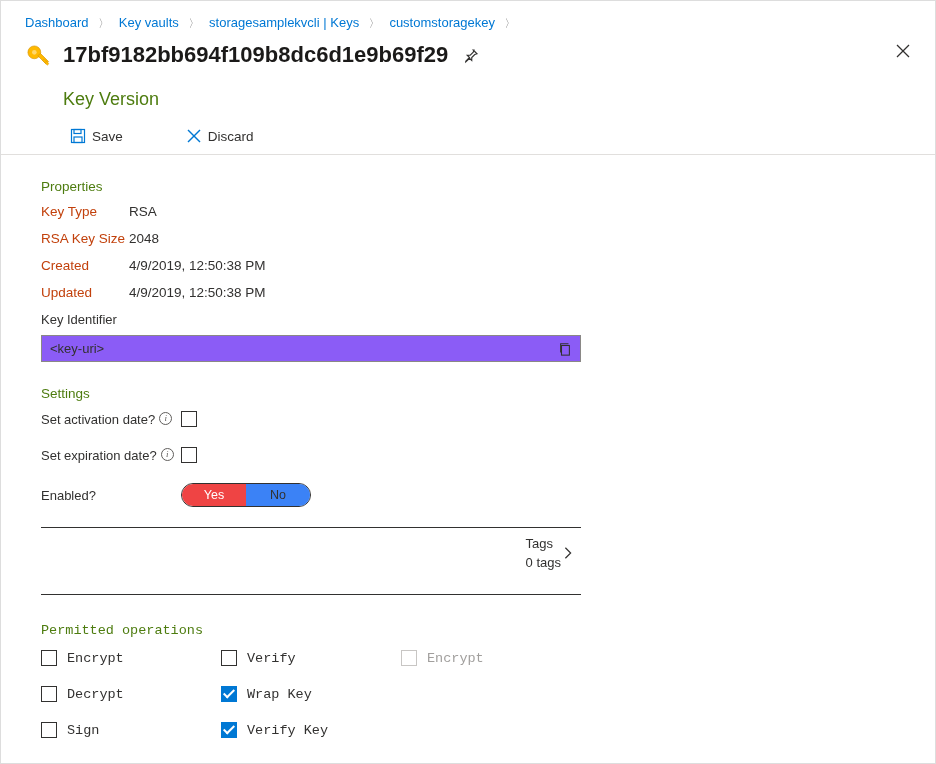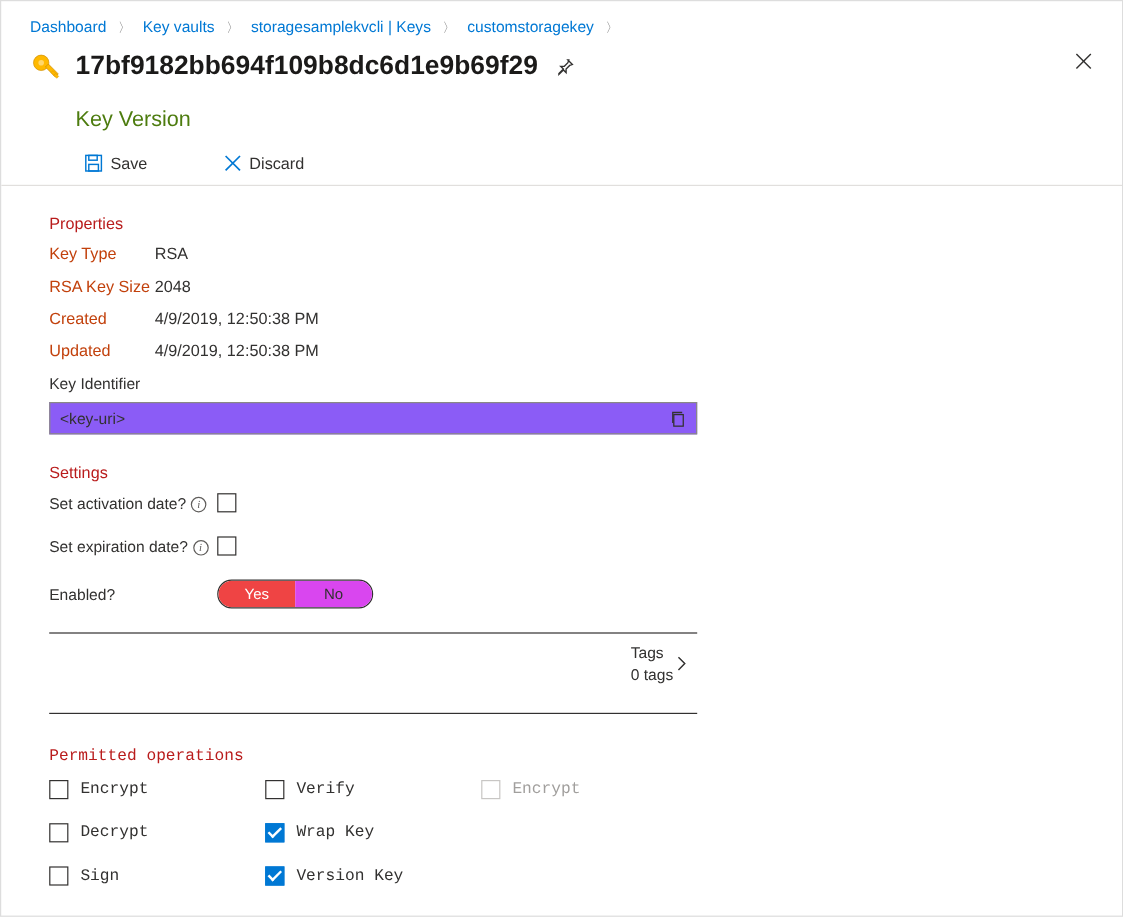--- a/index.html
+++ b/index.html
@@ -77,21 +77,21 @@
       cursor: pointer;
       font-size: 13.5px;
       padding-left: 45px;
     }
     .toolbar svg { flex-shrink: 0; }
     .content {
       padding: 24px 24px 0 40px;
     }
     .section-title {
       font-size: 13.5px;
-      color: #b91c1c;
+      color: #4d7c0f;
       margin-bottom: 10px;
     }
     .prop-row {
       display: flex;
       margin-bottom: 12px;
       font-size: 13.5px;
     }
     .prop-row .plabel { width: 88px; color: #c2410c; }
     .prop-row .pvalue { color: #323130; }
     .key-id-label { margin-top: 10px; margin-bottom: 8px; font-size: 13px; }
@@ -107,21 +107,21 @@
       color: #323130;
     }
     .key-id-box .copy { cursor: pointer; }
     .settings { margin-top: 24px; }
     .setting-row {
       display: flex;
       align-items: center;
       margin-bottom: 20px;
       font-size: 13px;
     }
-    .setting-row .slabel { width: 140px; display: flex; align-items: flex-end; gap: 4px; }
+    .setting-row .slabel { width: 140px; display: flex; align-items: flex-start; gap: 4px; }
     .info-icon {
       display: inline-flex;
       width: 13px; height: 13px;
       border: 1px solid #605e5c;
       border-radius: 50%;
       font-size: 9px;
       align-items: center; justify-content: center;
       color: #605e5c;
       font-style: italic;
       font-family: Georgia, serif;
@@ -165,21 +165,21 @@
       font-size: 12.5px;
       line-height: 22px;
       cursor: pointer;
     }
     .toggle-group .on {
       background: #ef4444;
       color: #fff;
       border-radius: 12px 0 0 12px;
     }
     .toggle-group .off {
-      background: #d946ef;
+      background: #3b82f6;
       color: #323130;
     }
     .tags-block {
       margin-top: 8px;
       border-top: 1px solid #323130;
       border-bottom: 1px solid #323130;
       width: 540px;
       padding: 8px 6px 24px 10px;
       display: flex;
       justify-content: flex-end;
@@ -349,18 +349,18 @@
         <span class="chk checked"></span>
         <span>Wrap Key</span>
       </div>
       <div></div>
       <div class="perm-item">
         <span class="chk"></span>
         <span>Sign</span>
       </div>
       <div class="perm-item">
         <span class="chk checked"></span>
-        <span>Version Key</span>
+        <span>Verify Key</span>
       </div>
     </div>
   </div>
 
 </div>
 
 </body></html>

